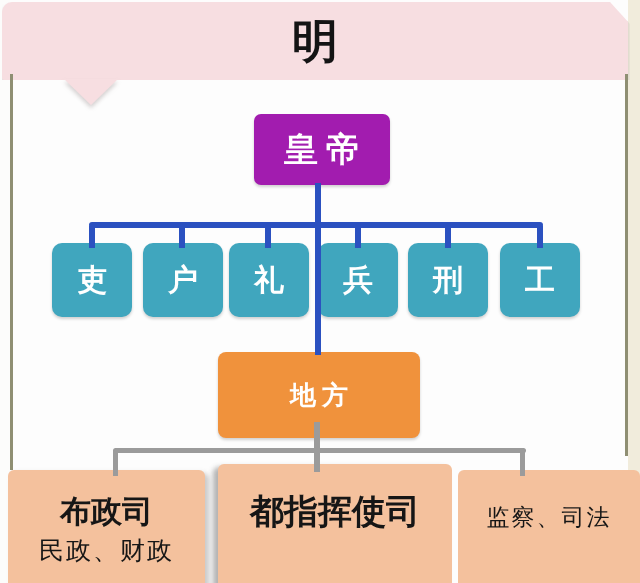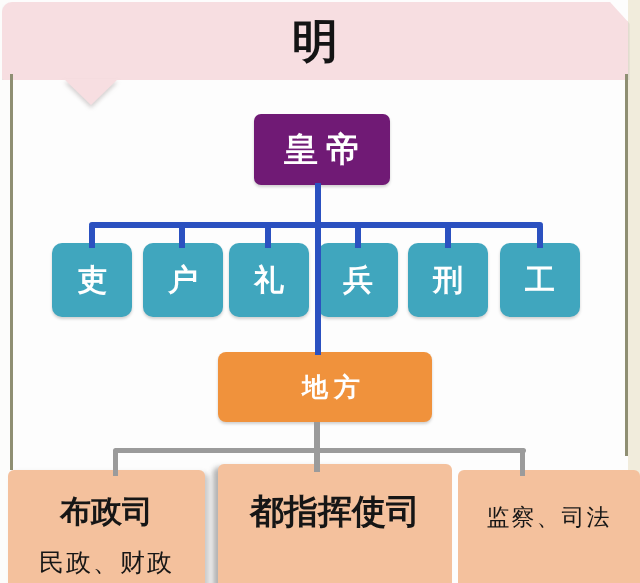--- a/index.html
+++ b/index.html
@@ -36,22 +36,22 @@
     z-index:2;
   }
   .emperor {
     left:254px; top:114px; width:128px; height:71px;
     border-radius:7px; font-size:34px; letter-spacing:8px; padding-left:8px;
   }
   .ministry { top:243px; width:80px; height:74px; border-radius:10px; font-size:30px; }
   .m0 { left:52px; }  .m1 { left:143px; } .m2 { left:229px; }
   .m3 { left:318px; } .m4 { left:408px; } .m5 { left:500px; }
   .local {
-    left:218px; top:352px; width:196px; height:70px;
-    border-radius:8px; font-size:26px; letter-spacing:6px; padding-left:18px;
+    left:218px; top:352px; width:196px; height:86px;
+    border-radius:8px; font-size:26px; letter-spacing:6px; padding-left:6px;
   }
 
   .line-blue { position:absolute; background:#2b51c0; z-index:3; }
   .bl-center { left:315px; top:183px; width:6px; height:172px; }
   .bl-h      { left:89px;  top:222px; width:454px; height:6px; border-radius:3px; }
   .bl-stub   { top:226px; width:6px; height:22px; }
   .s0 { left:89px; } .s1 { left:179px; } .s2 { left:265px; }
   .s3 { left:355px; } .s4 { left:445px; } .s5 { left:537px; }
 
   .line-gray { position:absolute; background:#9b9b9b; z-index:3; }
@@ -65,21 +65,21 @@
     display:flex; flex-direction:column; align-items:center;
     color:#161616; z-index:2;
   }
   .agency .title { font-weight:bold; line-height:1.15; }
   .agency .subtitle {
     font-family:"DejaVu Serif","Liberation Serif",serif;
     line-height:1.2; letter-spacing:2px;
   }
   .a0 { left:8px;   top:470px; width:197px; height:113px; padding-top:26px;
         box-shadow:4px 3px 5px rgba(110,110,110,0.35); }
-  .a0 .title { font-size:31px;font-family:Liberation Mono, monospace; } .a0 .subtitle { font-size:25px; margin-top:16px; }
+  .a0 .title { font-size:31px;font-family:Liberation Mono, monospace; } .a0 .subtitle { font-size:25px; margin-top:4px; }
   .a1 { left:218px; top:464px; width:234px; height:119px; padding-top:28px;
         box-shadow:-5px 3px 5px rgba(90,90,90,0.45); }
   .a1 .title { font-size:34px; } .a1 .subtitle { font-size:26px; margin-top:4px; }
   .a2 { left:458px; top:470px; width:182px; height:113px; padding-top:30px; }
   .a2 .title { font-size:30px; } .a2 .subtitle { font-size:23px; margin-top:4px; }
 </style>
 </head>
 <body>
 
 <div class="page">
@@ -102,21 +102,21 @@
   <div class="line-blue bl-stub s2"></div>
   <div class="line-blue bl-stub s3"></div>
   <div class="line-blue bl-stub s4"></div>
   <div class="line-blue bl-stub s5"></div>
 
   <div class="line-gray gl-center"></div>
   <div class="line-gray gl-h"></div>
   <div class="line-gray gl-stub-l"></div>
   <div class="line-gray gl-stub-r"></div>
 
-  <div class="node emperor" style="background: #701a75;">皇帝</div>
+  <div class="node emperor" style="background: #a21caf;">皇帝</div>
 
   <div class="node ministry m0" style="background: rgb(64, 166, 190);">吏</div>
   <div class="node ministry m1" style="background: rgb(64, 166, 190);">户</div>
   <div class="node ministry m2" style="background: rgb(64, 166, 190);">礼</div>
   <div class="node ministry m3" style="background: rgb(64, 166, 190);">兵</div>
   <div class="node ministry m4" style="background: rgb(64, 166, 190);">刑</div>
   <div class="node ministry m5" style="background: rgb(64, 166, 190);">工</div>
 
   <div class="node local" style="background: rgb(240, 146, 60);">地方</div>
 

